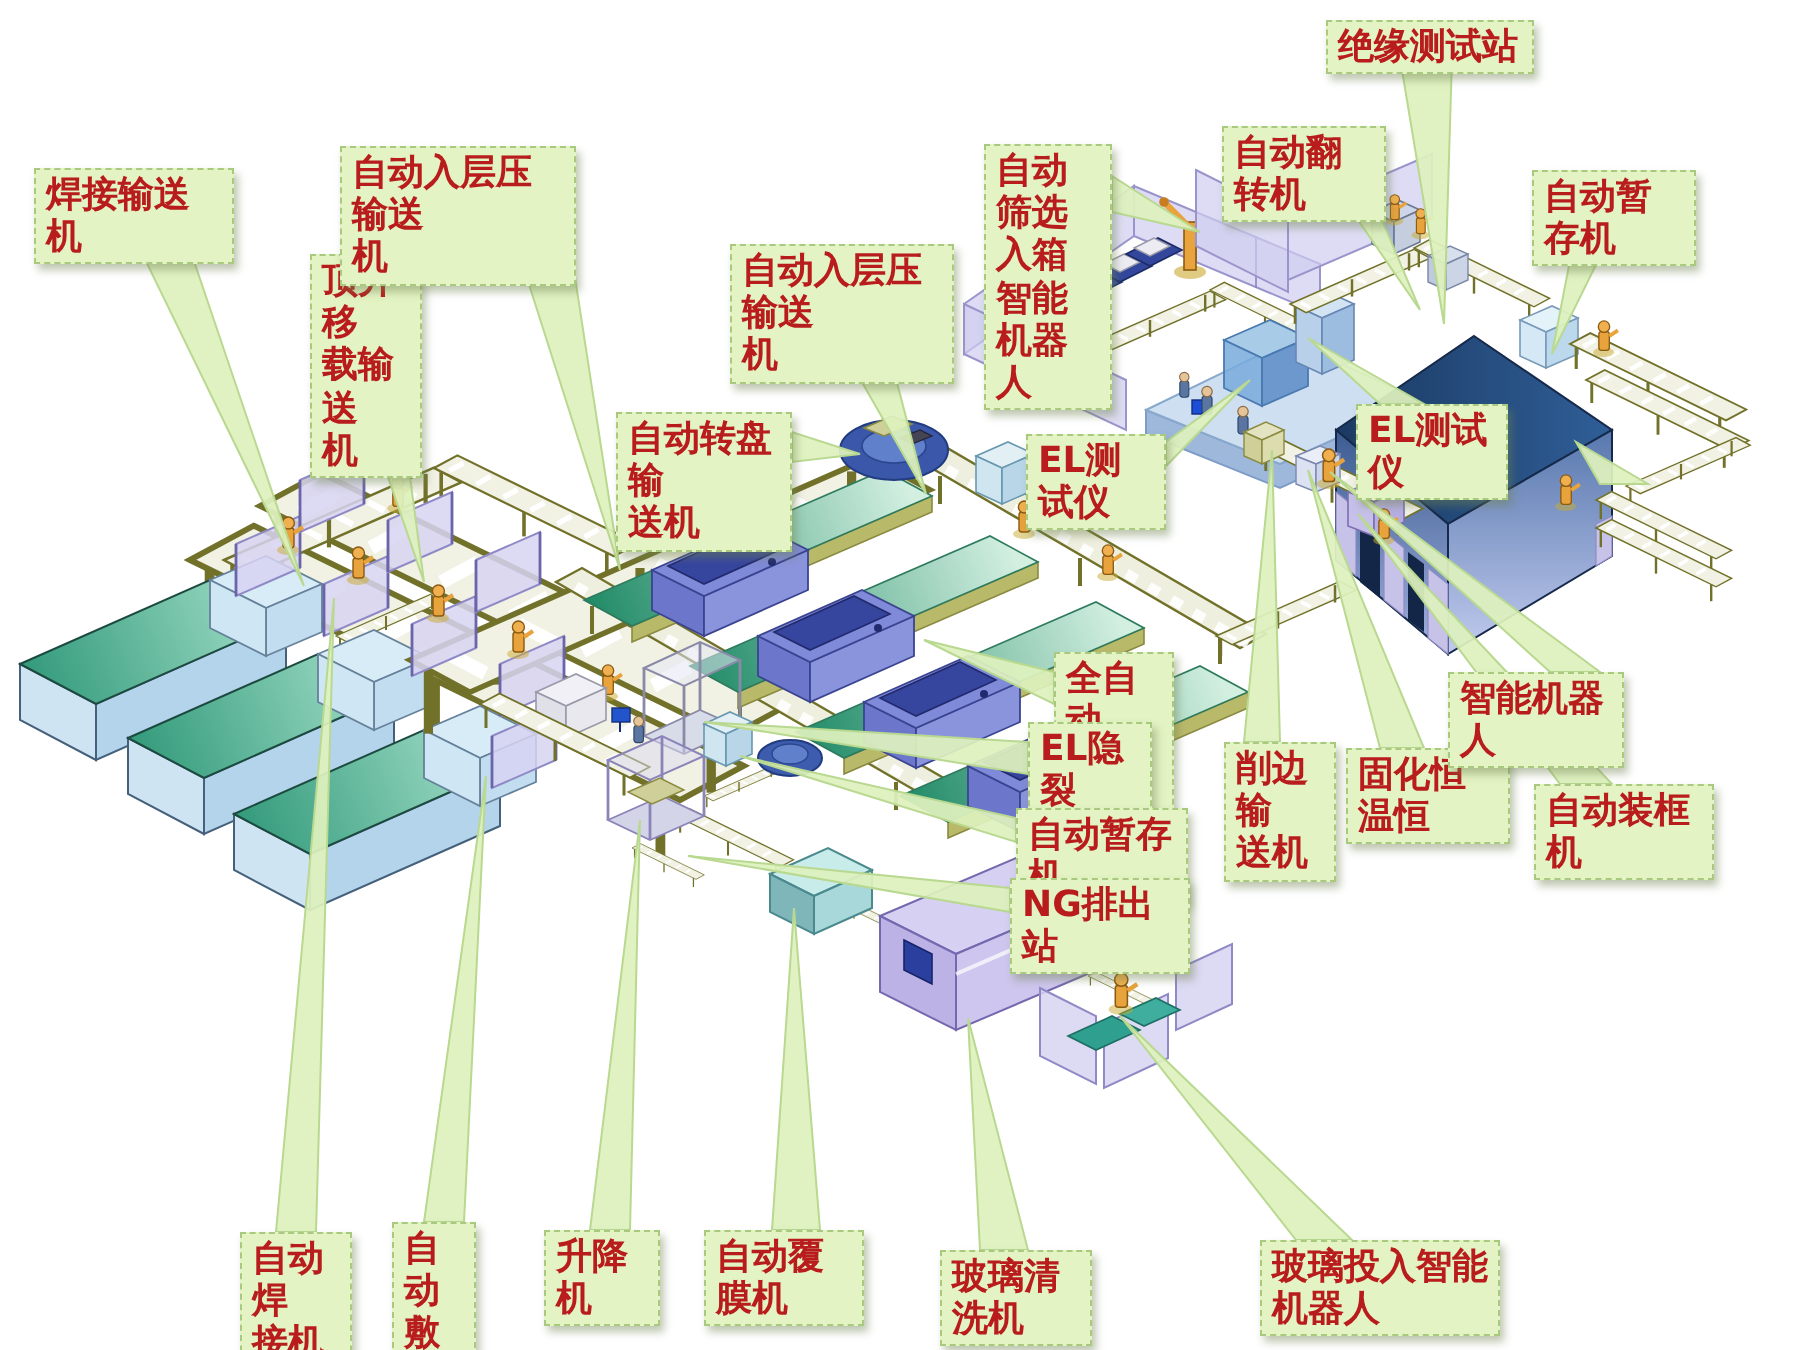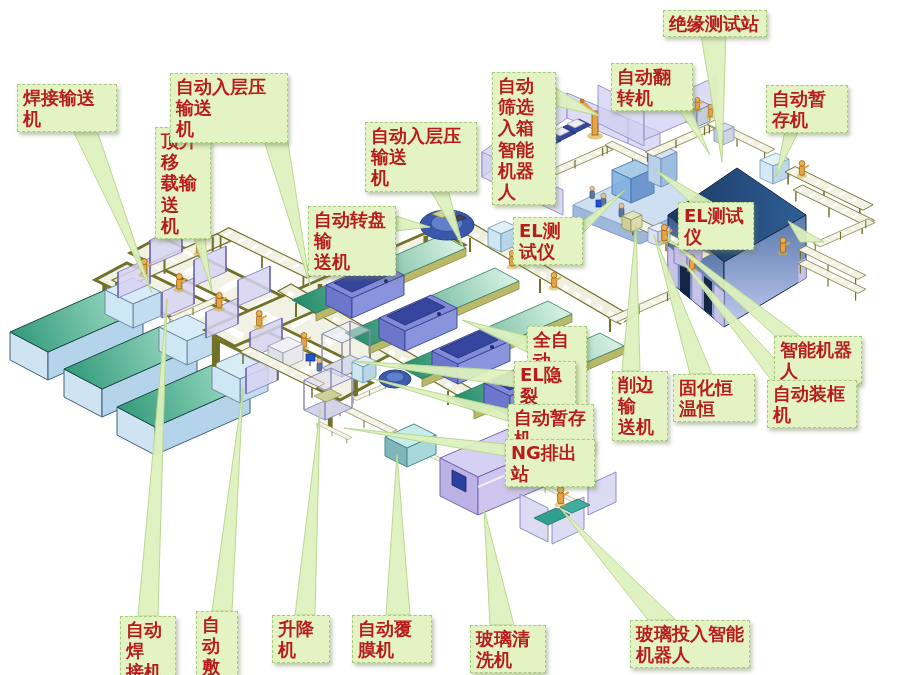--- a/index.html
+++ b/index.html
@@ -403,22 +403,22 @@
 <div class="callout" style="left:678px;top:202px;width:76px">EL测试仪</div>
 <div class="callout" style="left:527px;top:326px;width:60px">全自动
 层压机</div>
 <div class="callout" style="left:514px;top:361px;width:62px">EL隐裂
 测试仪</div>
 <div class="callout" style="left:508px;top:404px;width:86px">自动暂存机</div>
 <div class="callout" style="left:505px;top:439px;width:90px">NG排出站</div>
 <div class="callout" style="left:612px;top:371px;width:56px">削边输
 送机</div>
 <div class="callout" style="left:673px;top:374px;width:82px">固化恒温恒</div>
-<div class="callout" style="left:774px;top:336px;width:88px">智能机器人</div>
-<div class="callout" style="left:767px;top:380px;width:90px">自动装框机</div>
+<div class="callout" style="left:724px;top:336px;width:88px">智能机器人</div>
+<div class="callout" style="left:767px;top:392px;width:90px">自动装框机</div>
 <div class="callout" style="left:120px;top:616px;width:56px">自动焊
 接机</div>
 <div class="callout" style="left:196px;top:611px;width:42px">自动敷
 设机构</div>
 <div class="callout" style="left:272px;top:615px;width:58px">升降机</div>
 <div class="callout" style="left:352px;top:615px;width:80px">自动覆膜机</div>
 <div class="callout" style="left:470px;top:625px;width:76px">玻璃清洗机</div>
 <div class="callout" style="left:630px;top:620px;width:120px">玻璃投入智能
 机器人</div>
 

